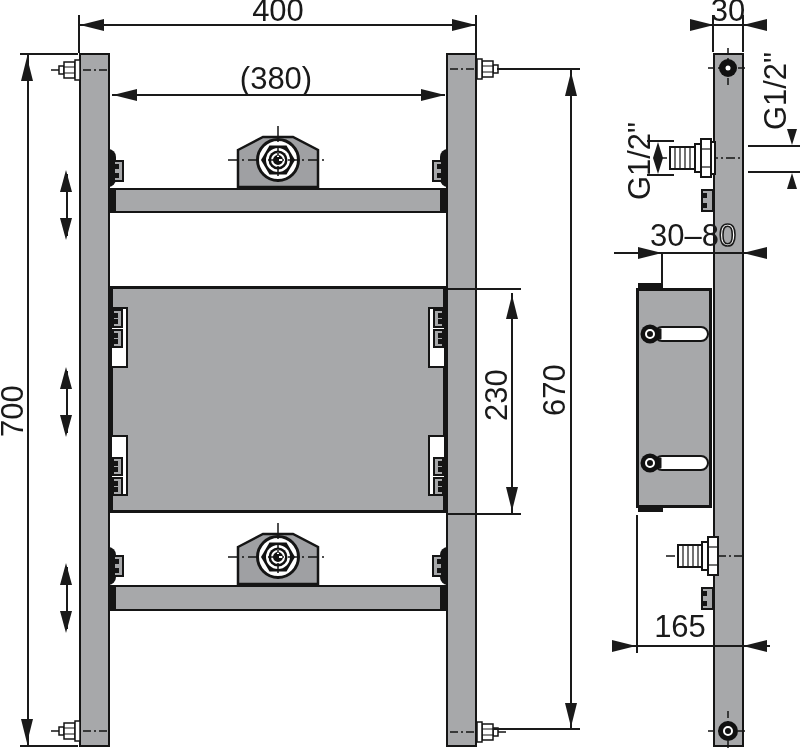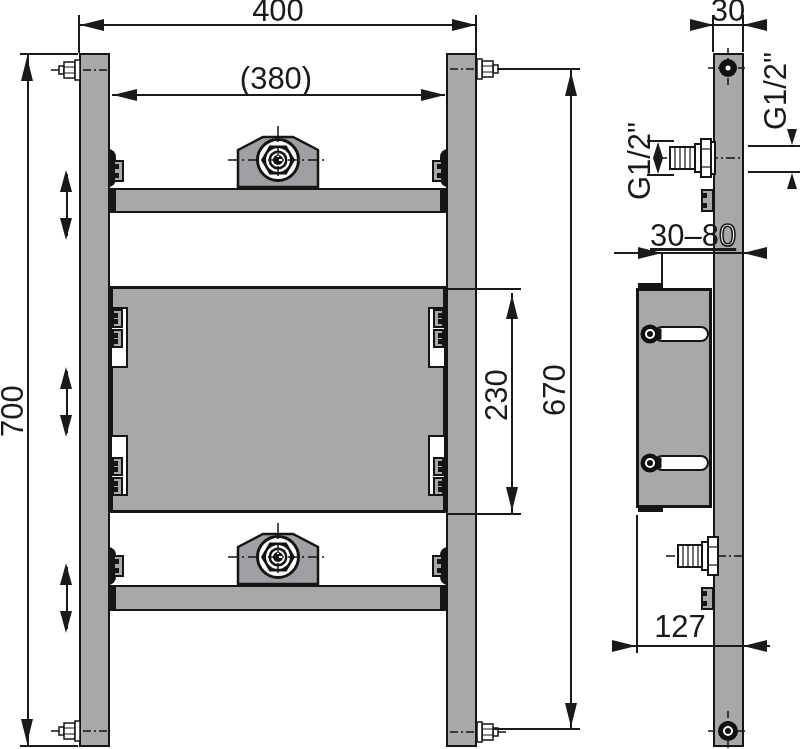--- a/index.html
+++ b/index.html
@@ -245,41 +245,41 @@
     <div class="lineh z6" style="left:448px;top:513px;width:73px;"></div>
     <div class="linev z6" style="left:511px;top:293px;height:220px;"></div>
     <div class="ah u z6" style="left:506px;top:295px;"></div>
     <div class="ah d z6" style="left:506px;top:487px;"></div>
     <div class="vtext z6" style="left:437px;top:378px;">230</div>
 
     <div class="lineh z6" style="left:614px;top:252px;width:150px;"></div>
     <div class="linev z6" style="left:661px;top:254px;height:30px;"></div>
     <div class="ah r z6" style="left:638px;top:247px;"></div>
     <div class="ah l z6" style="left:743px;top:247px;"></div>
-    <div class="dim z6" style="left:650px;top:220px;text-decoration:underline;">
+    <div class="dim z6" style="left:650px;top:220px;">
       <span>30–8</span><span class="outline0">0</span>
     </div>
 
     <div class="vtext z6" style="left:580px;top:144px;">G1/2"</div>
     <div class="lineh z6" style="left:647px;top:140px;width:27px;"></div>
     <div class="lineh z6" style="left:647px;top:174px;width:27px;"></div>
     <div class="ah u sm z6" style="left:653px;top:142px;"></div>
     <div class="ah d sm z6" style="left:653px;top:158px;"></div>
 
     <div class="vtext z6" style="left:716px;top:74px;">G1/2"</div>
     <div class="lineh z6" style="left:748px;top:145px;width:53px;"></div>
     <div class="lineh z6" style="left:748px;top:171px;width:53px;"></div>
     <div class="ah d sm z6" style="left:787px;top:129px;"></div>
     <div class="ah u sm z6" style="left:787px;top:173px;"></div>
 
     <div class="linev z6" style="left:636px;top:515px;height:138px;"></div>
     <div class="lineh z6" style="left:612px;top:645px;width:158px;"></div>
     <div class="ah r z6" style="left:612px;top:640px;"></div>
     <div class="ah l z6" style="left:743px;top:640px;"></div>
-    <div class="dim ctr z6" style="left:640px;top:611px;width:80px;">127</div>
+    <div class="dim ctr z6" style="left:640px;top:611px;width:80px;">165</div>
 
     <div class="linev z6" style="left:66px;top:174px;height:62px;"></div>
     <div class="ah u adj z6" style="left:60px;top:170px;"></div>
     <div class="ah d adj z6" style="left:60px;top:218px;"></div>
     <div class="linev z6" style="left:66px;top:371px;height:62px;"></div>
     <div class="ah u adj z6" style="left:60px;top:367px;"></div>
     <div class="ah d adj z6" style="left:60px;top:415px;"></div>
     <div class="linev z6" style="left:66px;top:567px;height:62px;"></div>
     <div class="ah u adj z6" style="left:60px;top:563px;"></div>
     <div class="ah d adj z6" style="left:60px;top:611px;"></div>

